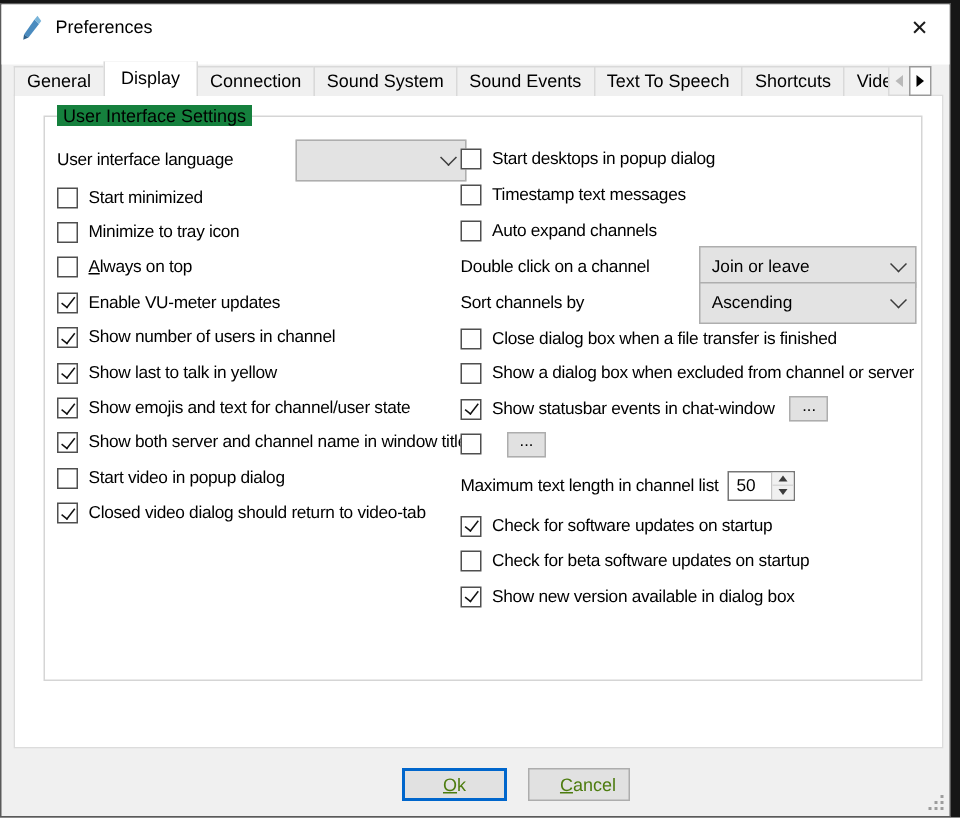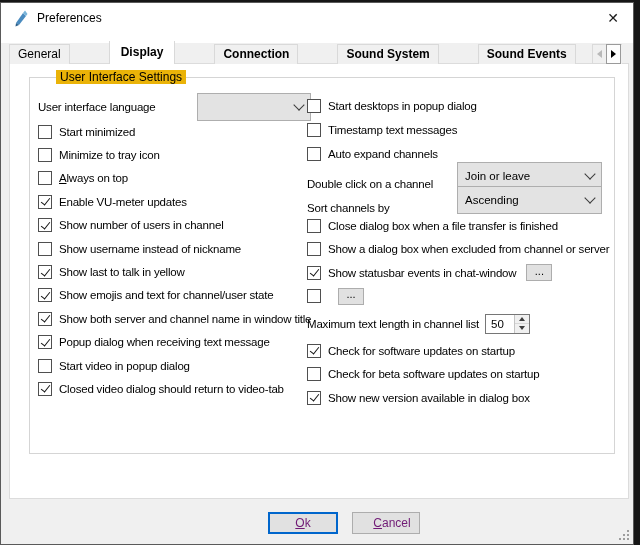--- a/index.html
+++ b/index.html
@@ -16,65 +16,65 @@
   .titlebar{position:absolute;left:0;top:0;width:100%;height:40px;background:#ffffff;}
   .app-icon{position:absolute;left:11px;top:6px;width:17px;height:18px;}
   .title{position:absolute;left:36px;top:8px;font-size:12px;}
   .close-btn{
     position:absolute;right:4px;top:3px;width:32px;height:24px;
     text-align:center;line-height:24px;font-size:14px;color:#1a1a1a;cursor:default;
   }
   
   .tabbar{
     position:absolute;left:8px;top:38px;width:613px;height:23px;
-    display:flex;align-items:flex-end;overflow:hidden;z-index:3;gap:40px;
+    display:flex;align-items:flex-end;overflow:hidden;z-index:3;
   }
   .tab{
     flex:0 0 auto;height:19px;line-height:19px;padding:0 8px;
     background:#f0f0f0;border:1px solid #d9d9d9;border-bottom:none;
     font-size:12px;white-space:nowrap;
   }
-  .tab + .tab{margin-left:-1px;font-weight:bold;}
+  .tab + .tab{margin-left:-1px;}
   .tab.active{
     height:23px;line-height:23px;background:#fff;padding:0 11px;
     position:relative;z-index:4;
   }
   .tab-scroll{
     position:absolute;top:41px;width:15px;height:20px;box-sizing:border-box;
     display:flex;align-items:center;justify-content:center;z-index:5;
   }
   .ts-left{left:591px;background:#f0f0f0;border:1px solid #dadada;}
   .ts-right{left:605px;background:#fdfdfd;border:1px solid #9a9a9a;}
   .arr-left{width:0;height:0;border-top:4px solid transparent;border-bottom:4px solid transparent;border-right:5px solid #b9b9b9;}
   .arr-right{width:0;height:0;border-top:4px solid transparent;border-bottom:4px solid transparent;border-left:5px solid #000;}
   
   .pane{
     position:absolute;left:8px;top:60px;width:620px;height:436px;
     background:#fff;border:1px solid #dcdcdc;box-sizing:border-box;z-index:2;
   }
   .groupbox{position:absolute;left:19px;top:13px;width:584px;height:375px;border:1px solid #d5d5d5;}
-  .group-title{position:absolute;left:8px;top:-8px;background:#eab308;padding:0 4px;font-size:12px;white-space:nowrap;margin-left:18px;}
+  .group-title{position:absolute;left:8px;top:-8px;background:#15803d;padding:0 4px;font-size:12px;white-space:nowrap;}
   .col-left{position:absolute;left:8px;top:16px;width:273px;}
   .col-right{position:absolute;left:277px;top:16px;width:304px;}
   .ctl-label,.cb-label{font-size:11.5px;letter-spacing:-0.2px;white-space:nowrap;}
   
   .lang-row{height:26px;display:flex;align-items:center;gap:36px;}
   .lang-row .ctl-label{width:140px;}
   .combo{
     height:20px;background:#e3e3e3;border:1px solid #aeaeae;box-sizing:border-box;
     display:flex;align-items:center;justify-content:space-between;
     padding:13px 7px;font-size:11.5px;cursor:default;
   }
   .combo .chev{
     width:7px;height:7px;border-right:1.4px solid #3c3c3c;border-bottom:1.4px solid #3c3c3c;
     transform:rotate(45deg);margin-top:-4px;flex:0 0 auto;
   }
   .lang-combo{width:127px;}
   .combo-sm{width:145px;}
-  .combo-row{height:24px;display:flex;align-items:flex-end;}
+  .combo-row{height:24px;display:flex;align-items:center;gap:10px;}
   .combo-row .ctl-label{width:150px;}
   .cb-row{display:flex;align-items:center;white-space:nowrap;}
   .col-left .cb-row{height:23.4px;}
   .rows-top .cb-row{height:24px;}
   .rows-mid .cb-row,.rows-bottom .cb-row{height:23.5px;}
   .cb{
     width:12px;height:12px;background:#fff;border:1px solid #4f4f4f;
     margin-right:7px;position:relative;flex:0 0 auto;
   }
   .cb.checked::after{
@@ -89,21 +89,21 @@
   .spinbox{margin-left:6px;width:45px;height:20px;border:1px solid #767676;background:#fff;display:flex;box-sizing:border-box;}
   .spin-value{flex:1;font-size:11.5px;padding:3px 0 0 5px;}
   .spin-btns{width:14px;border-left:1px solid #c4c4c4;display:flex;flex-direction:column;}
   .spin-up,.spin-down{flex:1;background:#f0f0f0;display:flex;align-items:center;justify-content:center;}
   .spin-up{border-bottom:1px solid #d7d7d7;}
   .tri-up{width:0;height:0;border-left:3px solid transparent;border-right:3px solid transparent;border-bottom:4px solid #3c3c3c;}
   .tri-down{width:0;height:0;border-left:3px solid transparent;border-right:3px solid transparent;border-top:4px solid #3c3c3c;}
   
   .btn{
     position:absolute;height:22px;box-sizing:border-box;font-family:inherit;font-size:12px;
-    background:#e1e1e1;border:1px solid #adadad;padding:0;color:#701a75;
+    background:#e1e1e1;border:1px solid #adadad;padding:0;color:#4d7c0f;
   }
   .btn-ok{left:267px;top:509px;width:70px;border:2px solid #0066cc;}
   .btn-cancel{left:351px;top:509px;width:68px;padding-left:12px;}
   .resize-grip{position:absolute;right:4px;bottom:4px;width:12px;height:12px;}
   .resize-grip::after{
     content:"";position:absolute;right:0;bottom:0;width:2px;height:2px;background:#9d9d9d;
     box-shadow:-4px 0 #9d9d9d,-8px 0 #9d9d9d,0 -4px #9d9d9d,-4px -4px #9d9d9d,0 -8px #9d9d9d;
   }
   u{text-decoration:underline;}
 </style>
@@ -166,38 +166,30 @@
             </div>
             <div class="cb-row">
               <span class="cb checked"></span>
               <span class="cb-label">Enable VU-meter updates</span>
             </div>
             <div class="cb-row">
               <span class="cb checked"></span>
               <span class="cb-label">Show number of users in channel</span>
             </div>
             <div class="cb-row">
-              <span class="cb"></span>
-              <span class="cb-label">Show username instead of nickname</span>
-            </div>
-            <div class="cb-row">
               <span class="cb checked"></span>
               <span class="cb-label">Show last to talk in yellow</span>
             </div>
             <div class="cb-row">
               <span class="cb checked"></span>
               <span class="cb-label">Show emojis and text for channel/user state</span>
             </div>
             <div class="cb-row">
               <span class="cb checked"></span>
               <span class="cb-label">Show both server and channel name in window title</span>
-            </div>
-            <div class="cb-row">
-              <span class="cb checked"></span>
-              <span class="cb-label">Popup dialog when receiving text message</span>
             </div>
             <div class="cb-row">
               <span class="cb"></span>
               <span class="cb-label">Start video in popup dialog</span>
             </div>
             <div class="cb-row">
               <span class="cb checked"></span>
               <span class="cb-label">Closed video dialog should return to video-tab</span>
             </div>
           </div>

